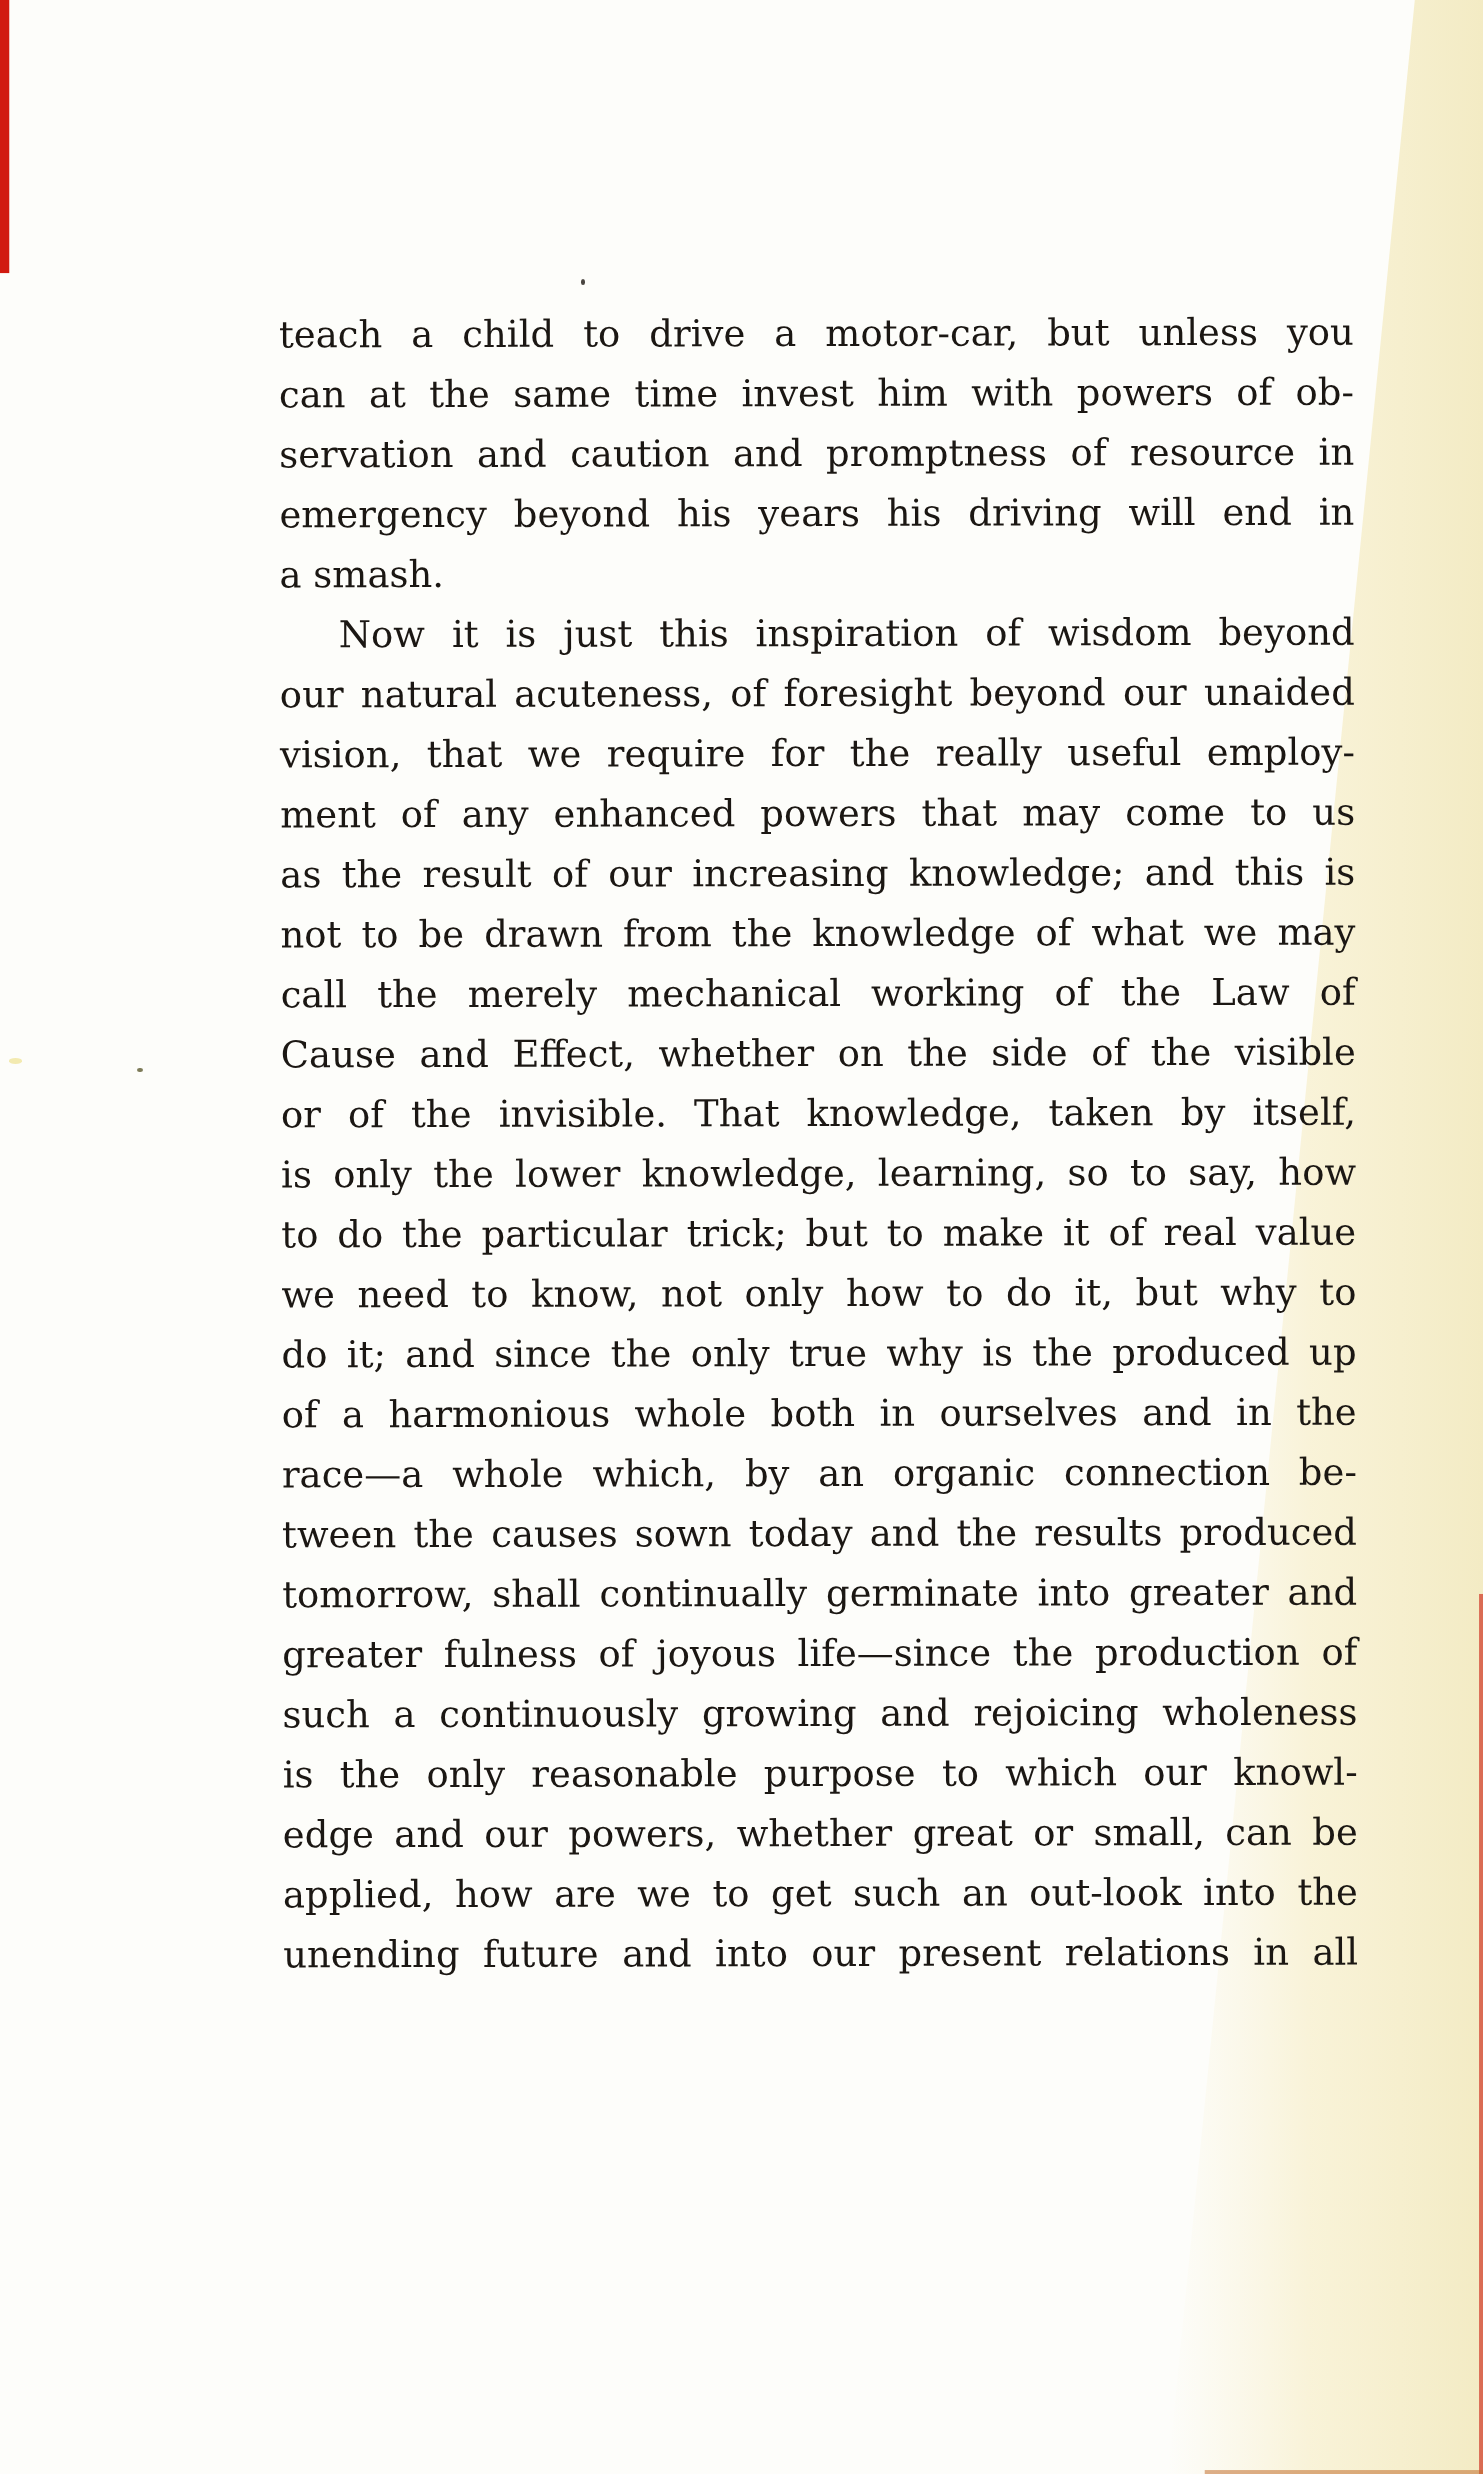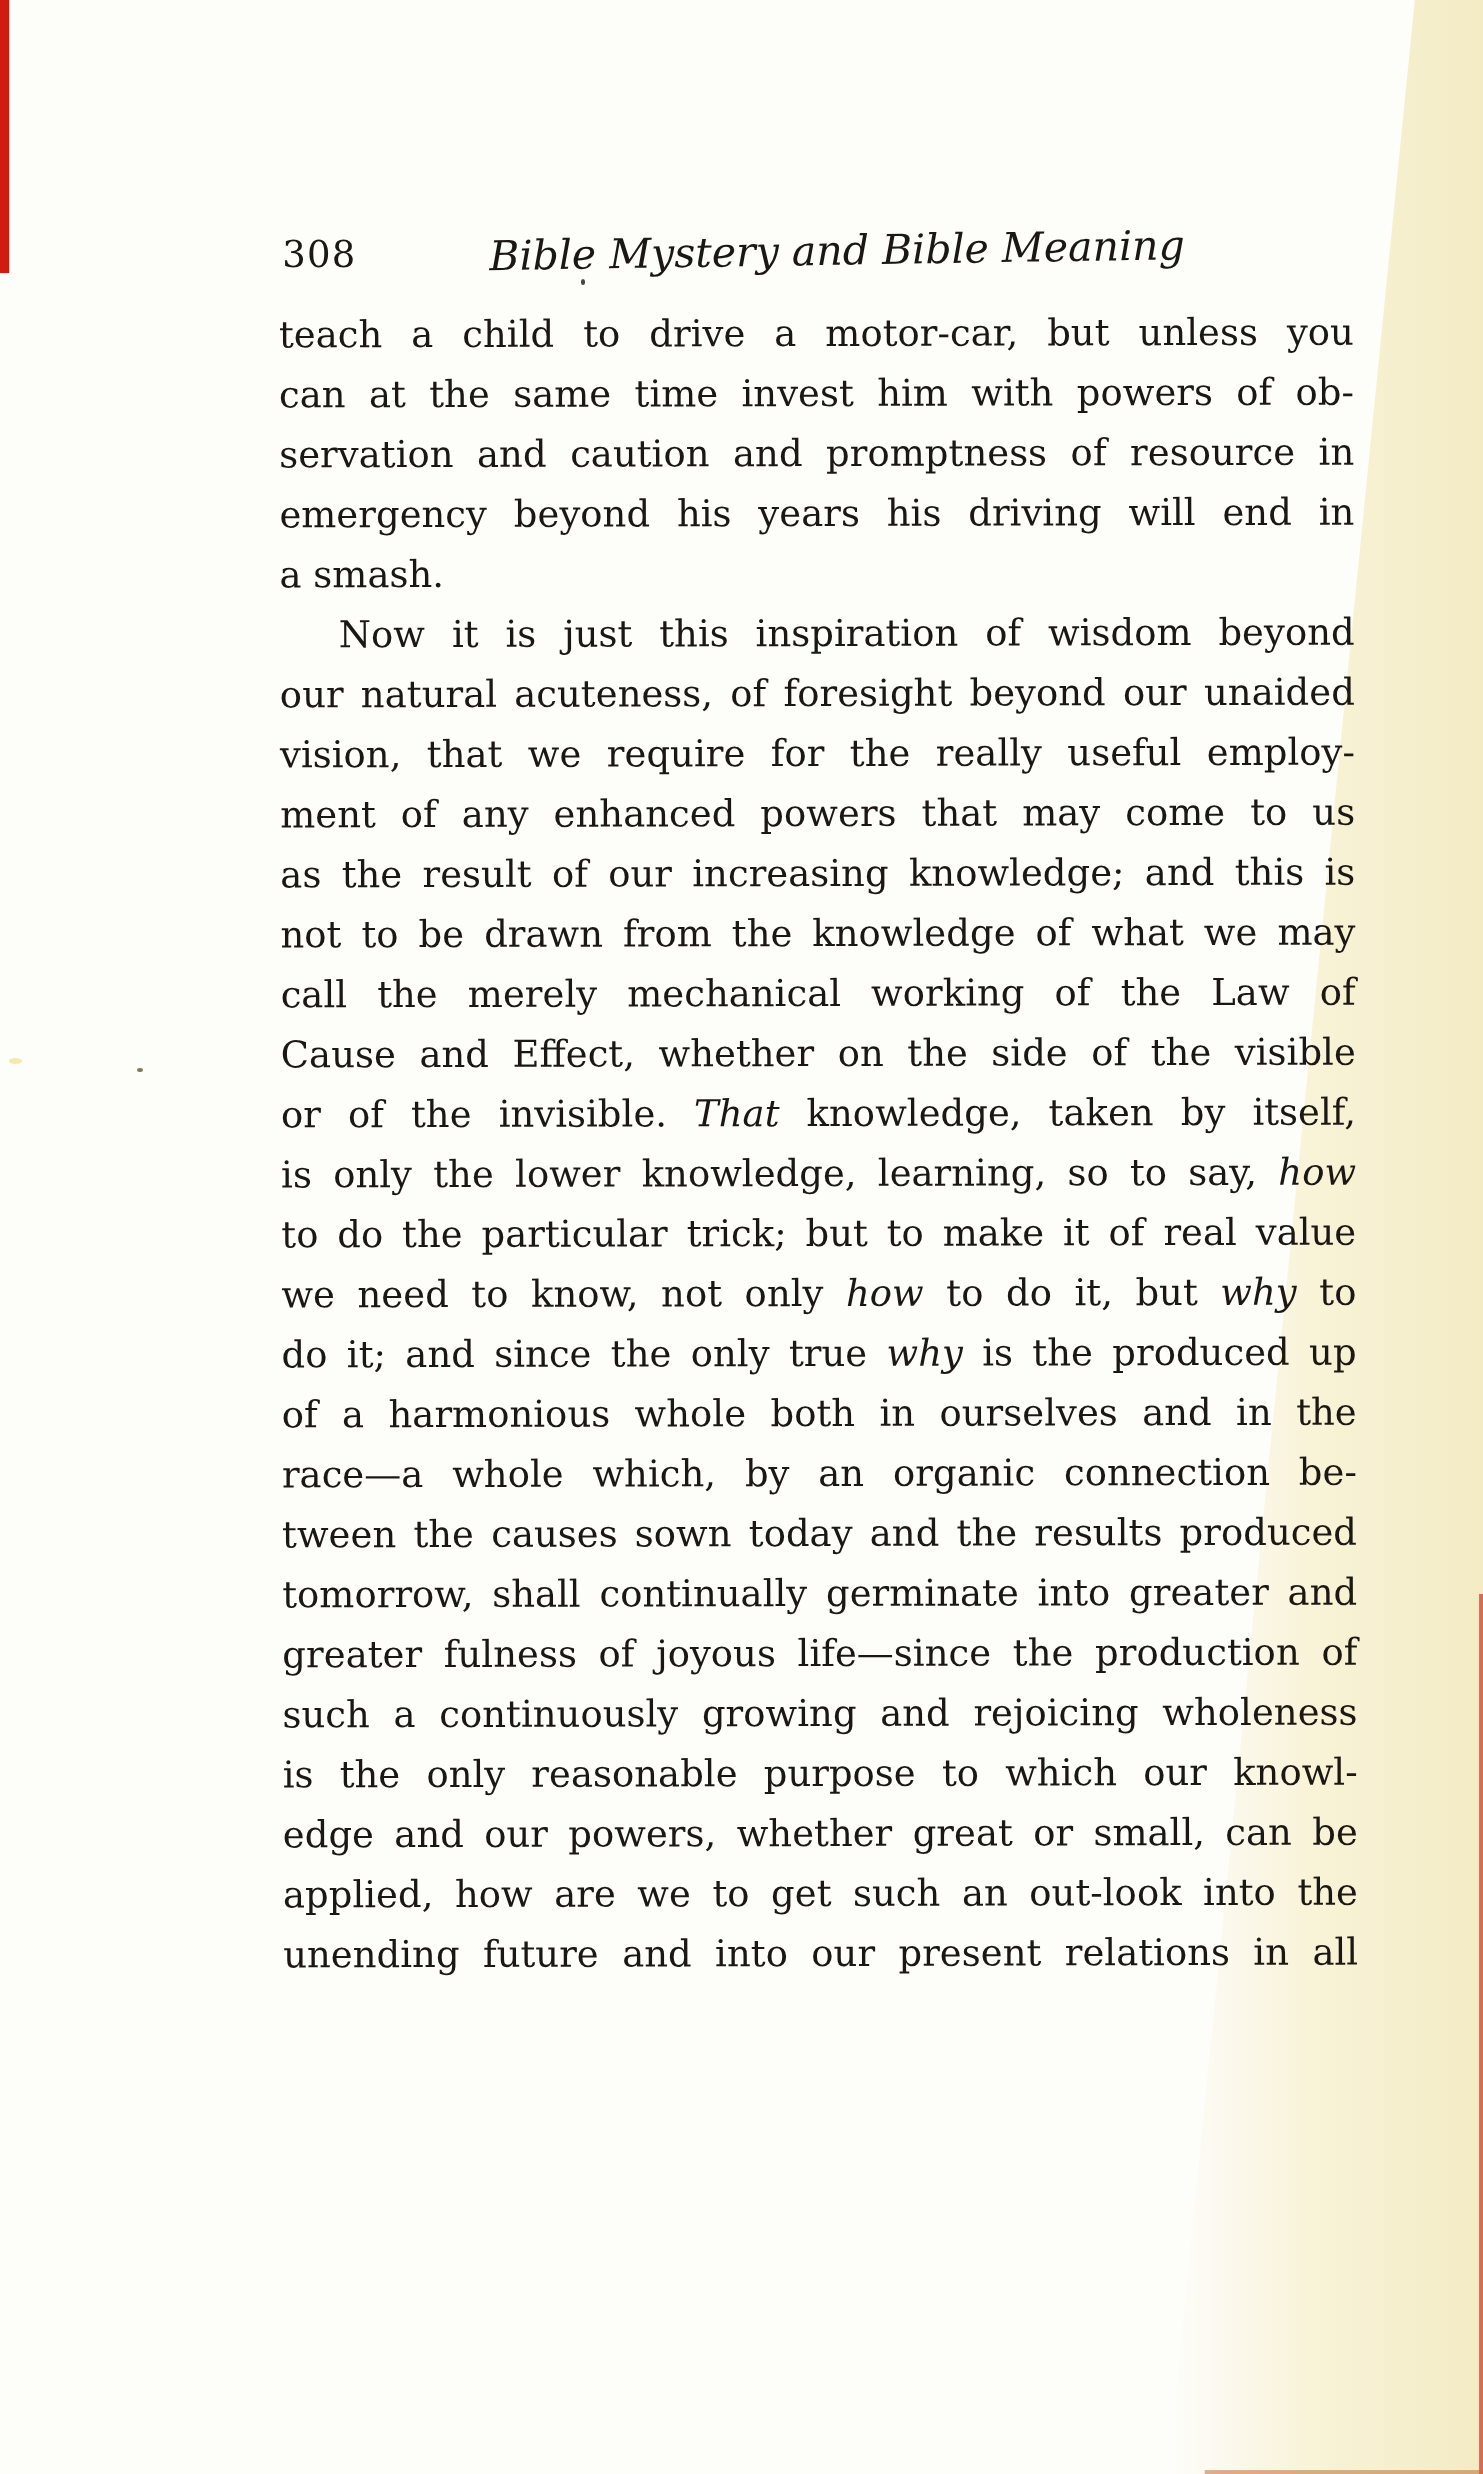--- a/index.html
+++ b/index.html
@@ -52,21 +52,21 @@
     transform: rotate(-0.15deg);
   }
   .ln {
     height: 60px;
     line-height: 60px;
     font-size: 37px;
     text-align: justify;
     text-align-last: justify;
     white-space: nowrap;
   }
-  .ln .it { font-style: italic; }
+  .ln .it { }
   .ln.short { text-align-last: left; }
   .ln.ind { text-indent: 59px; }
   .speck { position: absolute; border-radius: 50%; }
   .speck-dark  { left: 137px; top: 1068px; width: 5.6px;  height: 4.3px;  background: #5d5a30; opacity: .8; }
   .speck-tint  { left: 8.6px;  top: 1058px; width: 13.6px; height: 5.6px;  background: #f3eab0; }
   .speck-title { left: 581px; top: 279px;  width: 4.3px;  height: 5.6px;  background: #2a241e; opacity: .85; }
 </style>
 </head>
 <body>
 
@@ -79,24 +79,20 @@
         <stop offset="0.45" stop-color="#f8f1d2" stop-opacity="0.85"></stop>
         <stop offset="1" stop-color="#f3ebc4"></stop>
       </linearGradient>
     </defs>
     <polygon points="2290,0 2402,0 2402,4006 1890,4006" fill="url(#creamGrad)"></polygon>
     <rect x="0" y="0" width="15" height="442" fill="#d11a10"></rect>
     <rect x="2394" y="2580" width="8" height="1426" fill="#d2402e" opacity="0.75"></rect>
     <rect x="1950" y="3998" width="452" height="8" fill="#c3702f" opacity="0.55"></rect>
   </svg>
 
-  <div class="header">
-    <div class="page-number">308</div>
-    <div class="page-title">Bible Mystery and Bible Meaning</div>
-  </div>
 
   <div class="body-block">
     <div class="ln">teach a child to drive a motor-car, but unless you</div>
     <div class="ln">can at the same time invest him with powers of ob-</div>
     <div class="ln">servation and caution and promptness of resource in</div>
     <div class="ln">emergency beyond his years his driving will end in</div>
     <div class="ln short">a smash.</div>
     <div class="ln ind">Now it is just this inspiration of wisdom beyond</div>
     <div class="ln">our natural acuteness, of foresight beyond our unaided</div>
     <div class="ln">vision, that we require for the really useful employ-</div>

